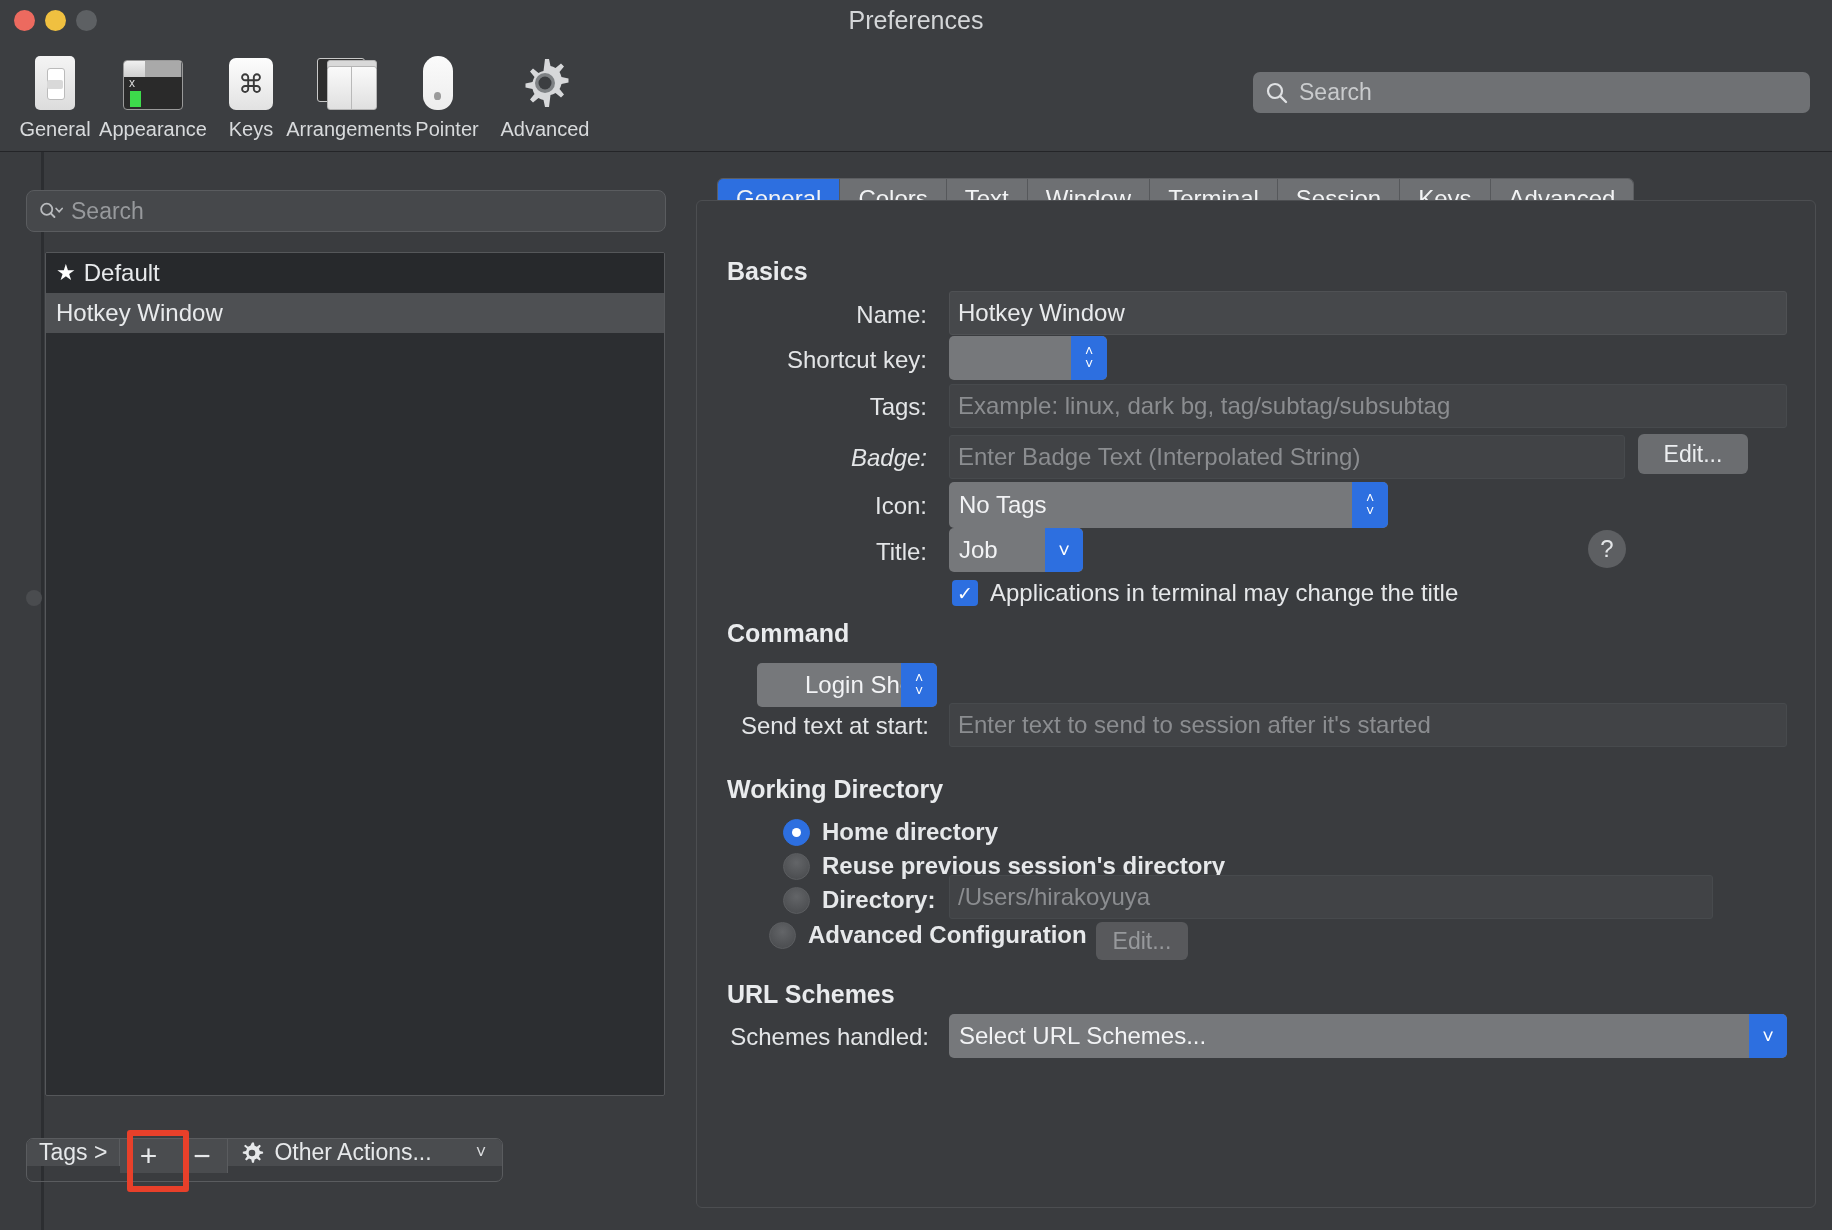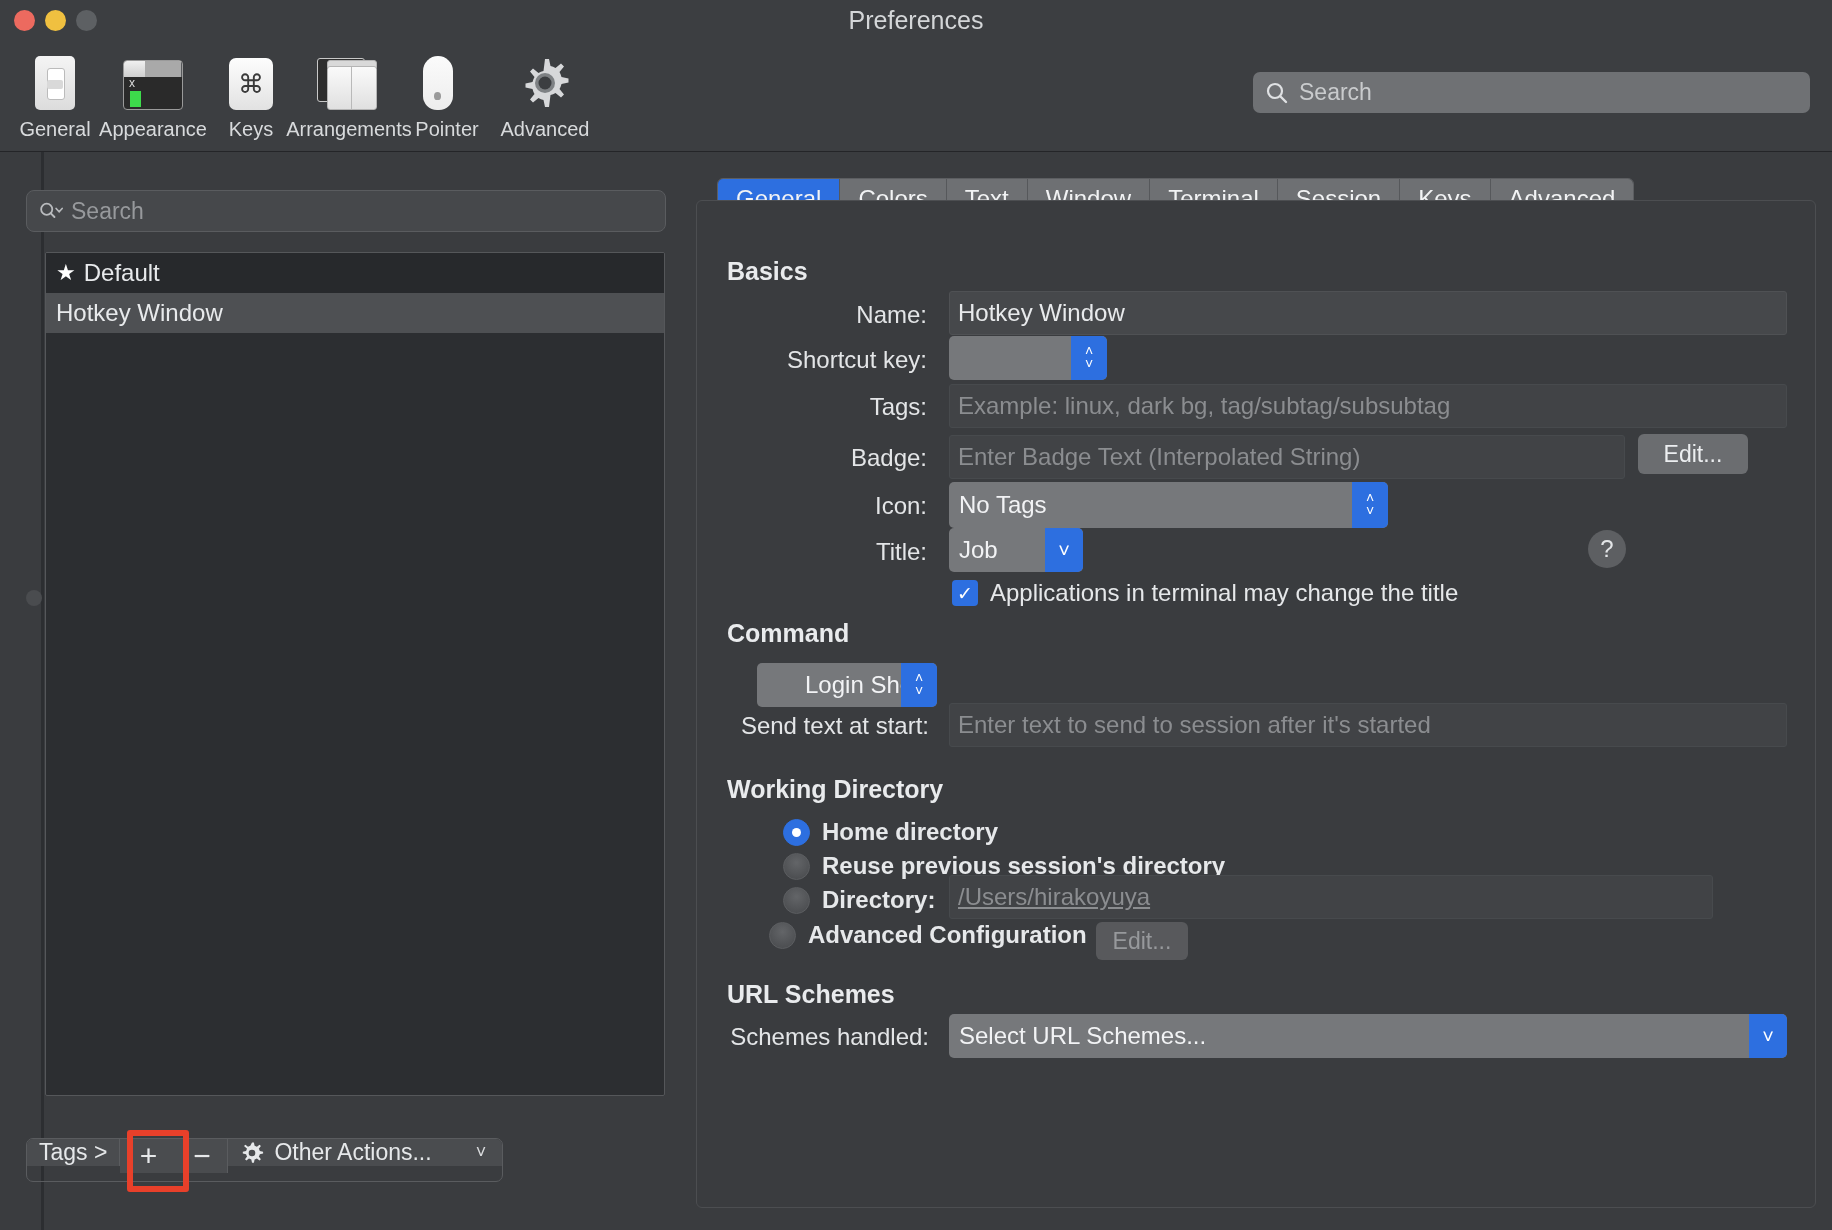--- a/index.html
+++ b/index.html
@@ -380,21 +380,21 @@
 
       <div class="flabel" style="left:0px; top:145px; width:230px;">Shortcut key:</div>
       <div class="popup" style="left:252px; top:135px; width:158px; height:44px;">
         <span></span>
         <span class="stepper">˄<br>˅</span>
       </div>
 
       <div class="flabel" style="left:0px; top:192px; width:230px;">Tags:</div>
       <div class="tfield flat ph" style="left:252px; top:183px; width:838px; height:44px;" title="Example: linux, dark bg, tag/subtag/subsubtag">Example: linux, dark bg, tag/subtag/subsubtag</div>
 
-      <div class="flabel" style="left:0px; top:243px; width:230px;">Badge:</div>
+      <div class="flabel" style="left:0px; top:243px; width:230px;font-style:italic;">Badge:</div>
       <div class="tfield flat ph" style="left:252px; top:234px; width:676px; height:44px;">Enter Badge Text (Interpolated String)</div>
       <div class="btn" style="left:941px; top:233px; width:110px; height:40px;">Edit...</div>
 
       <div class="flabel" style="left:0px; top:291px; width:230px;">Icon:</div>
       <div class="popup" style="left:252px; top:281px; width:439px; height:46px;">
         <span>No Tags</span>
         <span class="stepper">˄<br>˅</span>
       </div>
 
       <div class="flabel" style="left:0px; top:337px; width:230px;">Title:</div>
@@ -428,21 +428,21 @@
 
       <div class="radiorow" style="left:86px; top:651px;">
         <span class="radio"></span>
         <span class="rlabel">Reuse previous session's directory</span>
       </div>
 
       <div class="radiorow" style="left:86px; top:685px;">
         <span class="radio"></span>
         <span class="rlabel">Directory:</span>
       </div>
-      <div class="tfield flat ph" style="left:252px; top:674px; width:764px; height:44px;text-decoration:underline;">/Users/hirakoyuya</div>
+      <div class="tfield flat ph" style="left:252px; top:674px; width:764px; height:44px;">/Users/hirakoyuya</div>
 
       <div class="radiorow" style="left:72px; top:720px;">
         <span class="radio"></span>
         <span class="rlabel">Advanced Configuration</span>
       </div>
       <div class="btn dim" style="left:399px; top:721px; width:92px; height:38px;">Edit...</div>
 
       <div class="sec-title" style="left:30px; top:779px;">URL Schemes</div>
 
       <div class="flabel" style="left:0px; top:822px; width:232px;">Schemes handled:</div>

